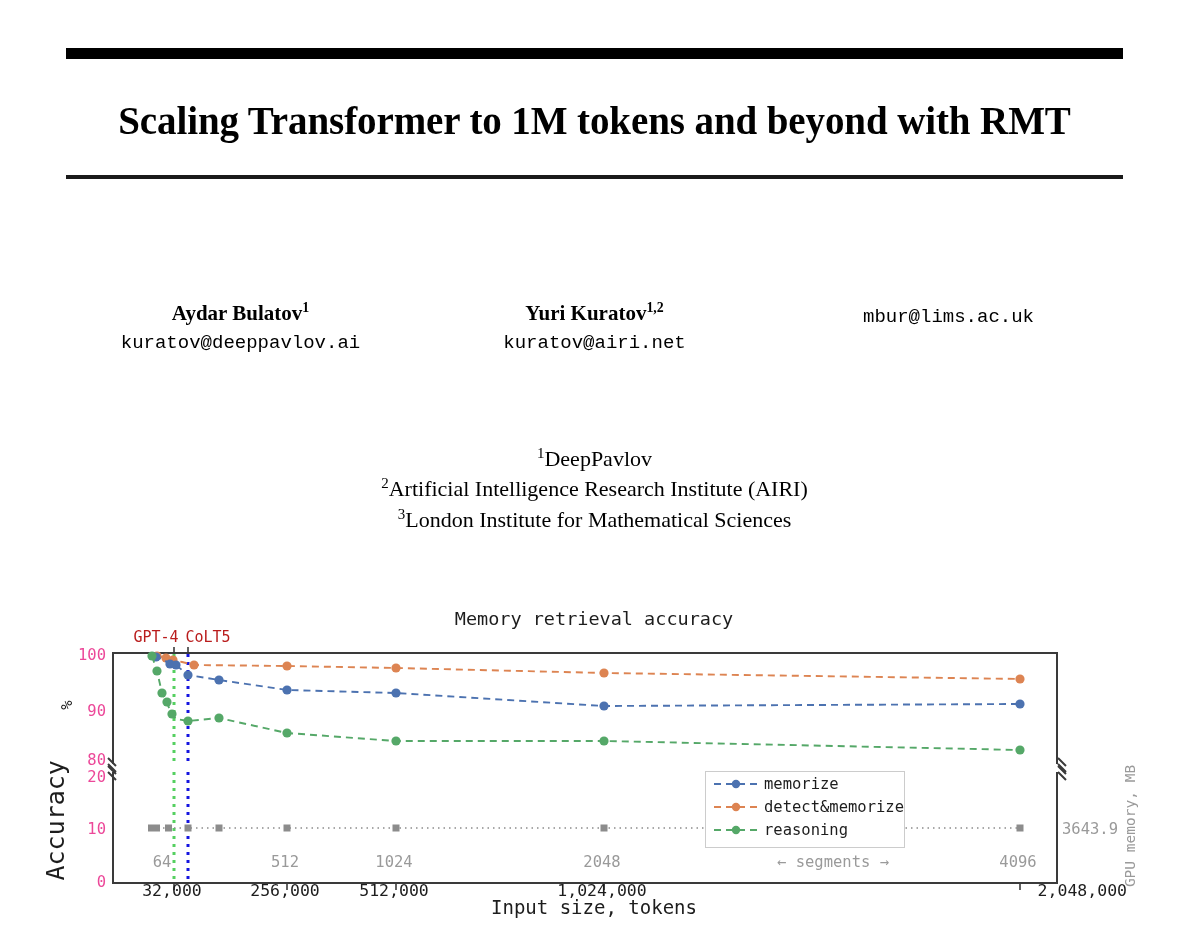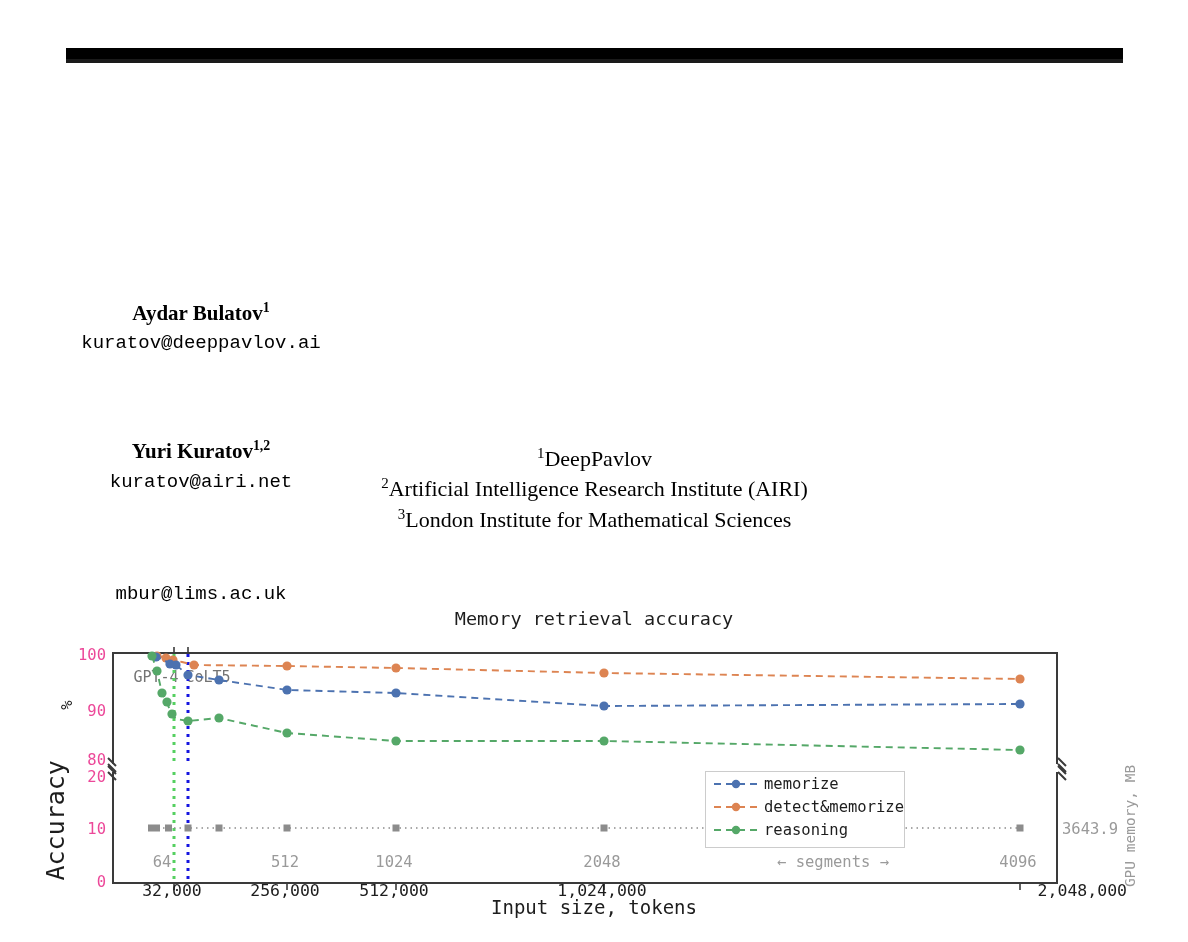--- a/index.html
+++ b/index.html
@@ -44,21 +44,20 @@
 
   
   #authors-row {
     position: absolute;
     left: 66px;
     top: 300px;
     width: 1057px;
     display: flex;
     justify-content: center;
     gap: 84px;
-    flex-direction: column;
   }
   .author-block {
     text-align: center;
     width: 270px;
   }
   .author-name {
     font-size: 21px;
     font-weight: bold;
     line-height: 1.25;
     white-space: nowrap;
@@ -160,24 +159,23 @@
   .xtick-label {
     position: absolute;
     font-size: 16.5px;
     color: #1d1d1d;
     white-space: nowrap;
     text-align: center;
   }
   .annot-label {
     position: absolute;
     font-size: 15px;
-    color: #737373;
-    white-space: nowrap;
-    text-align: center;
-    margin-top: 40px;
+    color: #b91c1c;
+    white-space: nowrap;
+    text-align: center;
   }
   #xaxis-title {
     position: absolute;
     left: 0;
     top: 300px;
     width: 1188px;
     text-align: center;
     font-size: 19px;
     color: #1d1d1d;
   }
@@ -256,20 +254,21 @@
     color: #9a9a9a;
     white-space: nowrap;
     text-align: center;
   }
 </style>
 </head>
 <body>
 
 <div id="paper-header">
   <div class="rule-thick"></div>
+  <div id="paper-title">Scaling Transformer to 1M tokens and beyond with RMT</div>
   <div class="rule-thin"></div>
 </div>
 
 <div id="authors-row">
   <div class="author-block">
     <div class="author-name"><span>Aydar Bulatov</span><sup>1</sup></div>
     <div class="author-email">kuratov@deeppavlov.ai</div>
   </div>
   <div class="author-block">
     <div class="author-name"><span>Yuri Kuratov</span><sup>1,2</sup></div>

